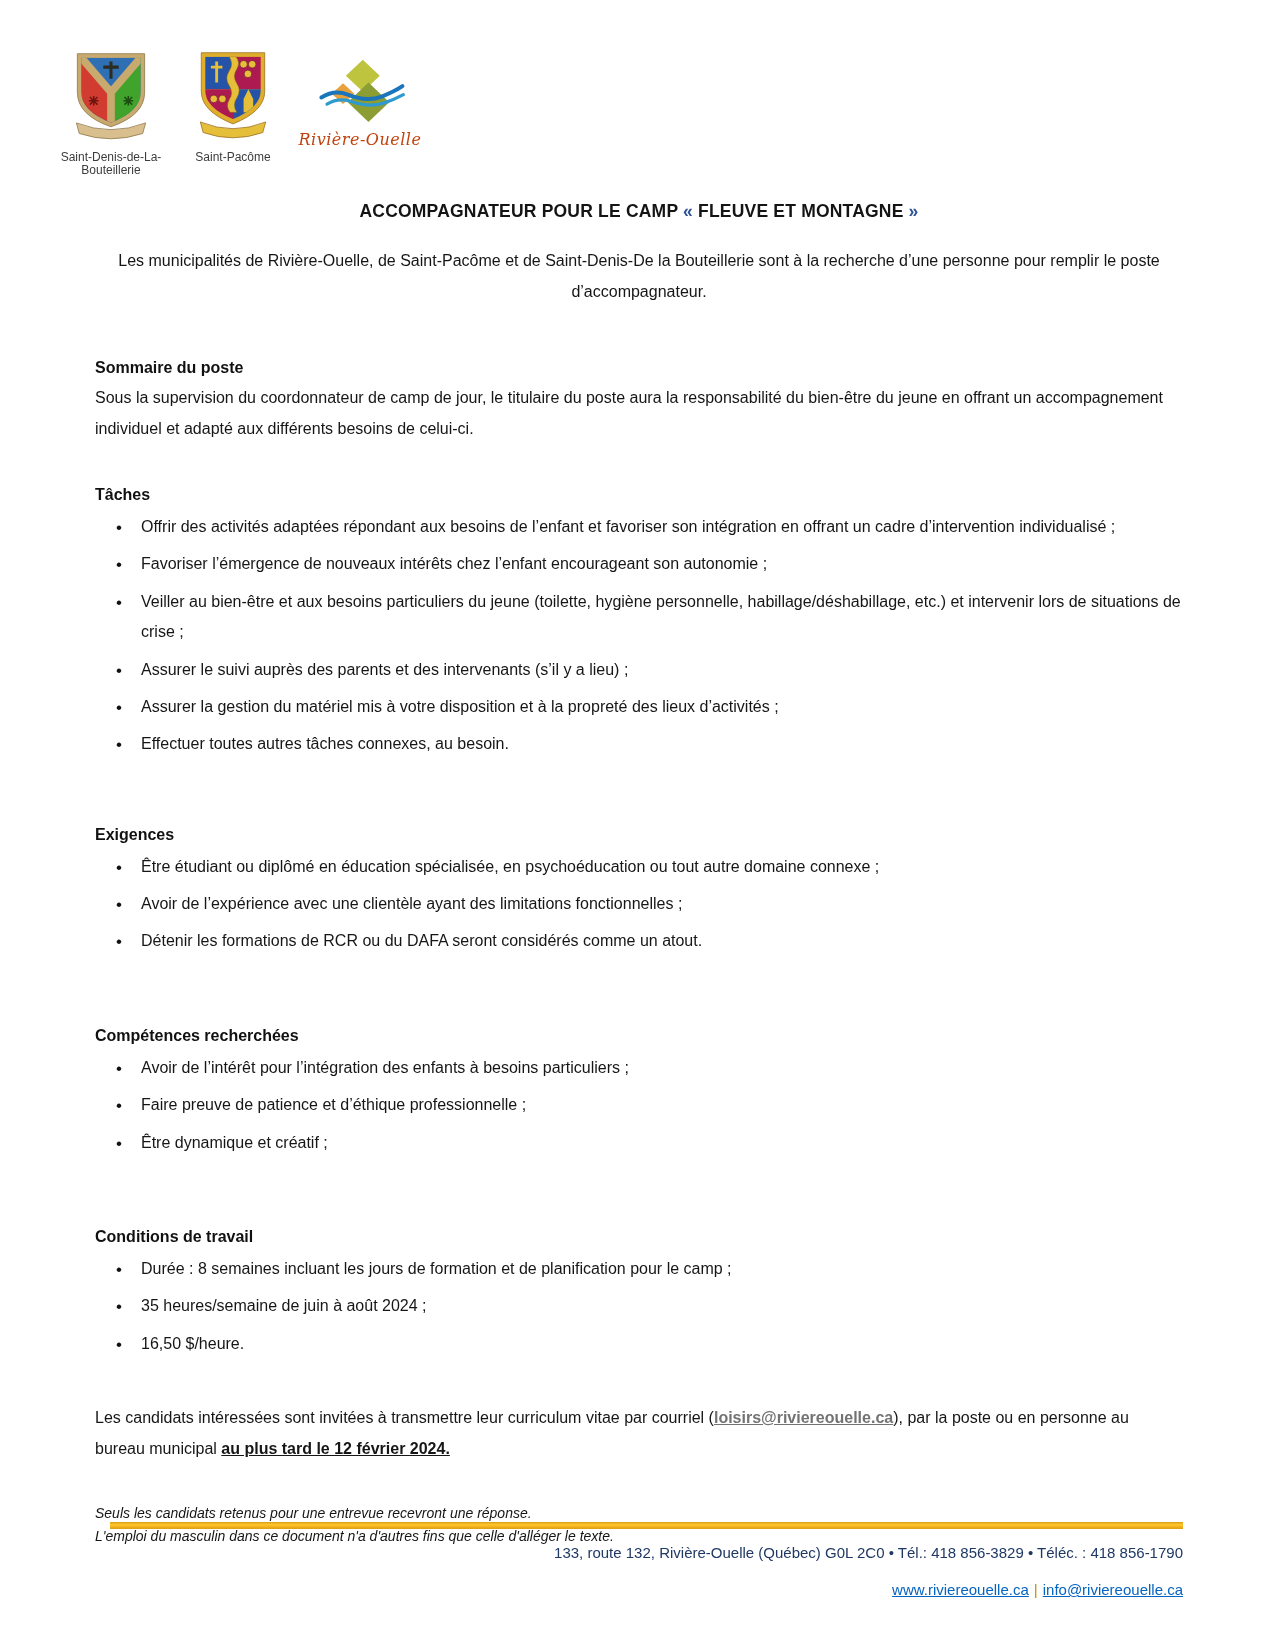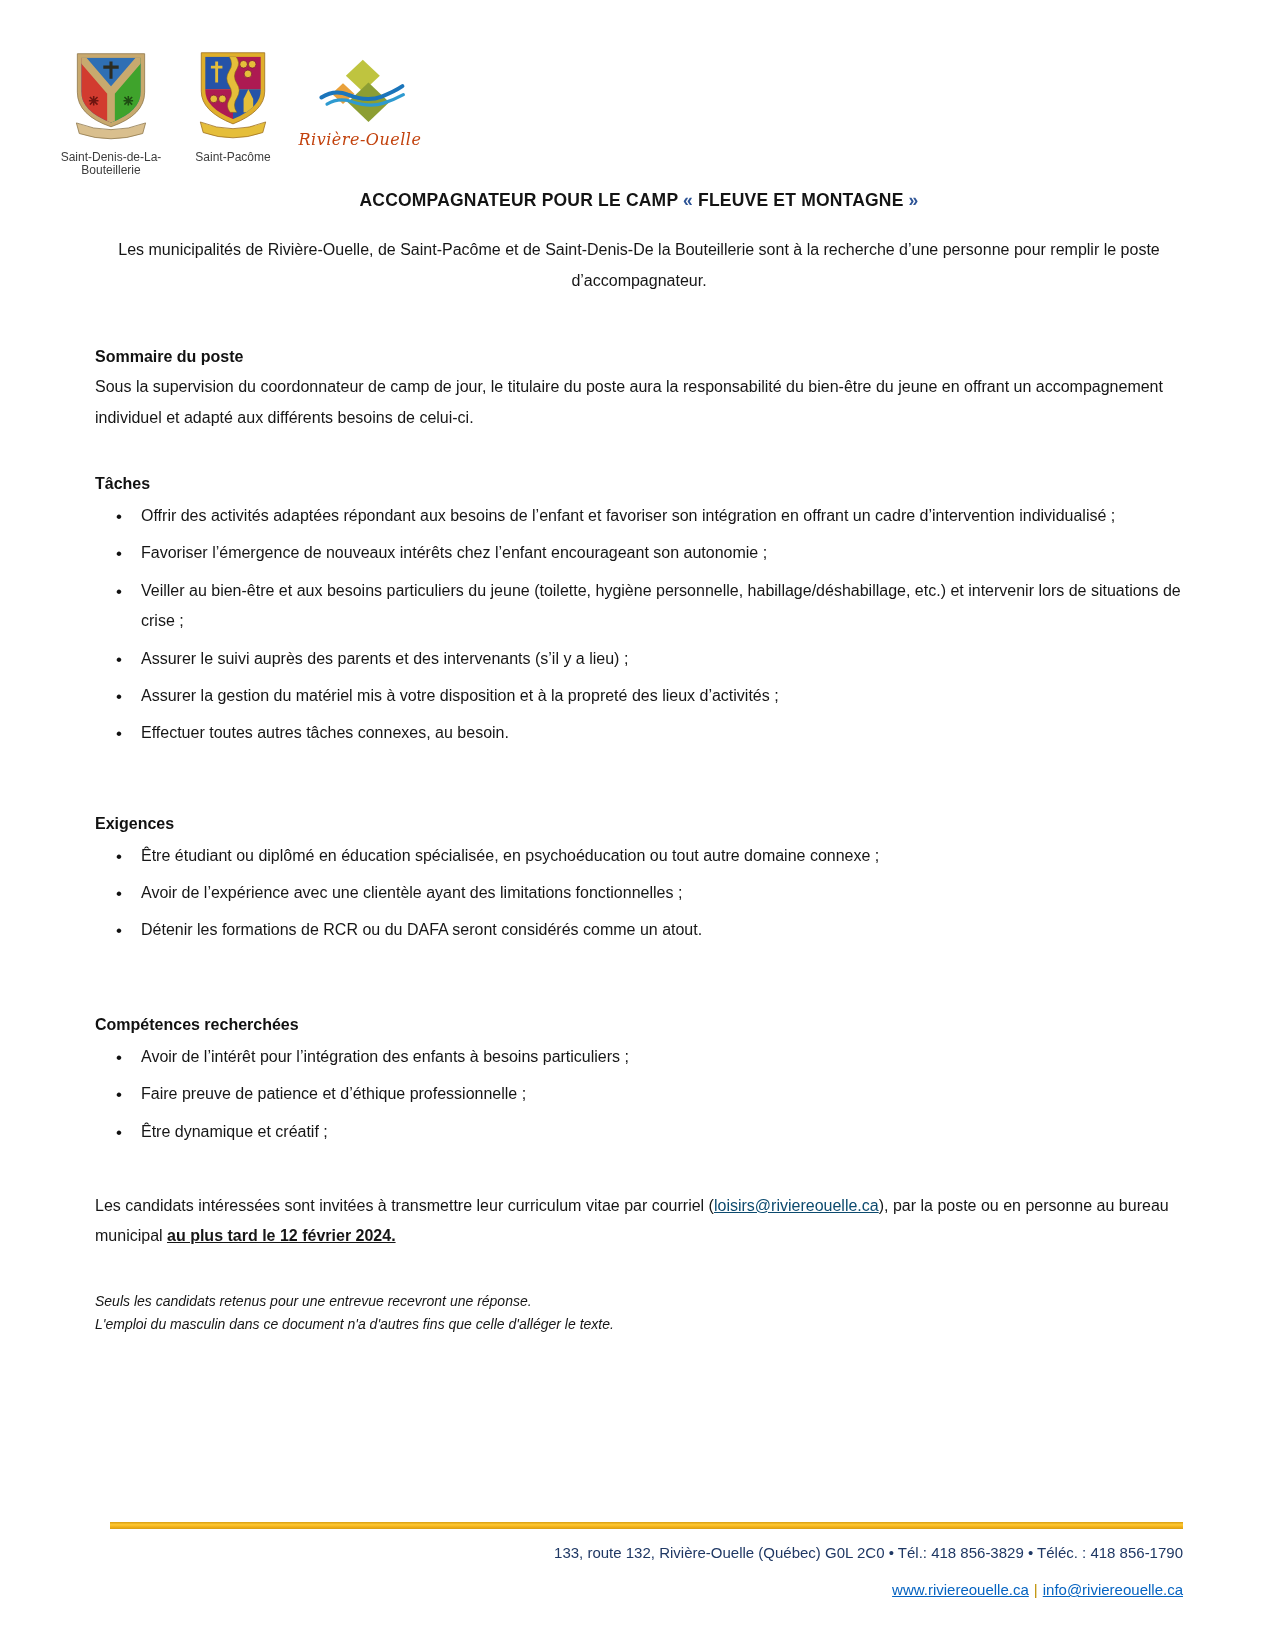--- a/index.html
+++ b/index.html
@@ -18,21 +18,21 @@
   .logos{display:flex;align-items:flex-start;margin-left:-45px;}
   .logo-fig{width:122px;text-align:center;}
   .logo-fig.ro{width:132px;margin-left:10px;padding-top:10px;}
   .logo-caption{font-size:12px;color:#3d3d3d;margin-top:1px;line-height:1.1;}
   .ro-wordmark{
     font-family:"DejaVu Serif", serif;font-style:italic;
     color:#c2410c;font-size:16px;margin-top:4px;letter-spacing:.5px;
   }
   
   .doc-title{
-    margin-top:13px;text-align:center;
+    margin-top:24px;text-align:center;
     font-size:17.5px;font-weight:bold;color:#141414;letter-spacing:.2px;
   }
   .doc-title .quote{color:#2E5496;}
   .intro{
     margin-top:24px;text-align:center;
     font-size:16px;line-height:1.9;
   }
   
   .section h2{
     font-size:16px;font-weight:bold;margin:0;color:#111;
@@ -47,21 +47,21 @@
   ul.bullets li{
     position:relative;padding-left:46px;
     font-size:16px;line-height:1.9;margin-bottom:7px;
   }
   ul.bullets li::before{
     content:"•";position:absolute;left:21px;top:0;
     font-size:17px;color:#111;
   }
   
   .closing{margin-top:44px;font-size:16px;line-height:1.9;}
-  .closing a{color:#0c4a6e;text-decoration:underline;}
+  .closing a{color:#737373;text-decoration:underline;font-weight:bold;}
   .deadline{font-weight:bold;text-decoration:underline;}
   .notes{margin-top:38px;font-style:italic;font-size:14px;line-height:1.65;}
   .notes p{margin:0;}
   
   .footer-block{position:absolute;left:110px;right:92px;bottom:46px;}
   .divider{
     height:7px;width:100%;
     background:linear-gradient(to bottom,#D99E12 0%,#FFC933 40%,#F7B71E 60%,#D99E12 100%);
   }
   .footer-text{margin-top:10px;text-align:right;font-size:15px;color:#1F3864;line-height:1.85;}
@@ -174,20 +174,28 @@
 
   <div class="section gap-4">
     <h2>Compétences recherchées</h2>
     <ul class="bullets">
       <li>Avoir de l’intérêt pour l’intégration des enfants à besoins particuliers ;</li>
       <li>Faire preuve de patience et d’éthique professionnelle ;</li>
       <li>Être dynamique et créatif ;</li>
     </ul>
   </div>
 
+  <div class="section gap-5">
+    <h2>Conditions de travail</h2>
+    <ul class="bullets">
+      <li>Durée : 8 semaines incluant les jours de formation et de planification pour le camp ;</li>
+      <li>35 heures/semaine de juin à août 2024 ;</li>
+      <li>16,50 $/heure.</li>
+    </ul>
+  </div>
 
   <p class="closing"><span>Les candidats intéressées sont invitées à transmettre leur curriculum vitae par courriel (</span><a href="#">loisirs@riviereouelle.ca</a><span>), par la poste ou en personne au bureau municipal </span><span class="deadline">au plus tard le 12 février 2024.</span></p>
 
   <div class="notes">
     <p>Seuls les candidats retenus pour une entrevue recevront une réponse.</p>
     <p>L'emploi du masculin dans ce document n'a d'autres fins que celle d'alléger le texte.</p>
   </div>
 
   <div class="footer-block">
     <div class="divider"></div>

